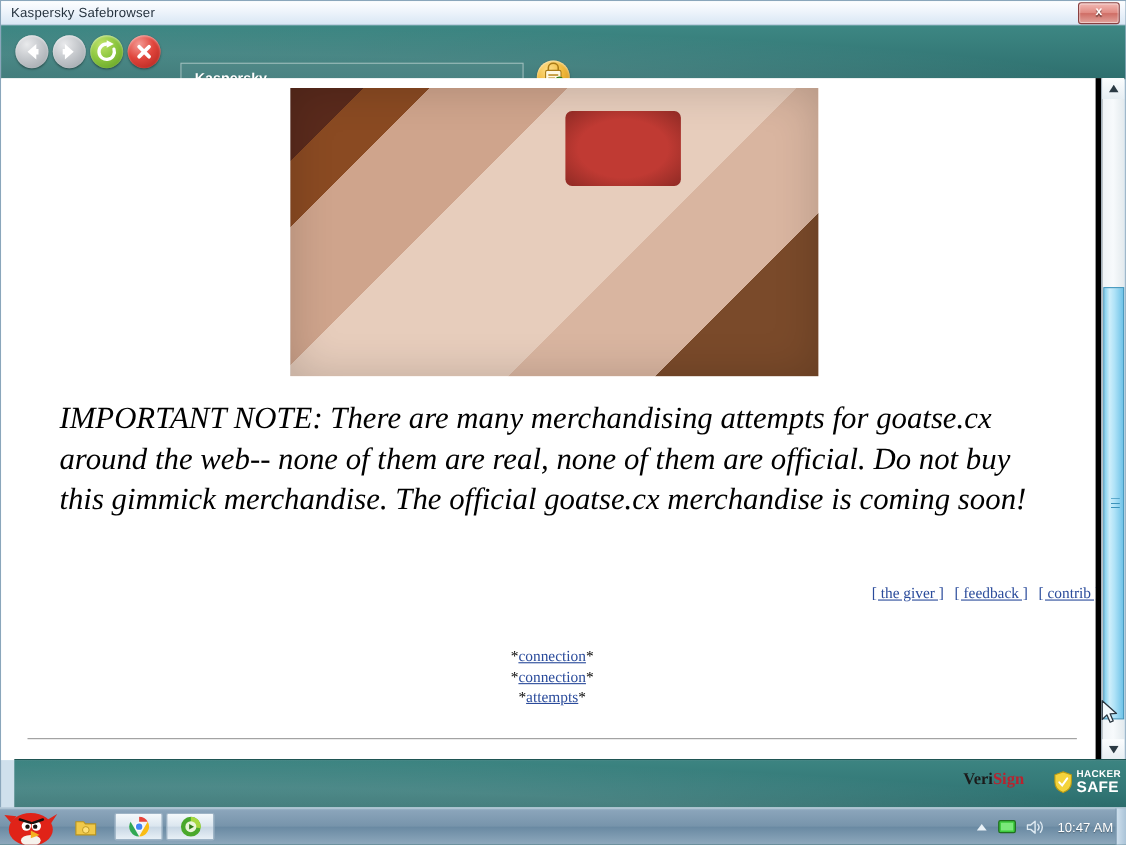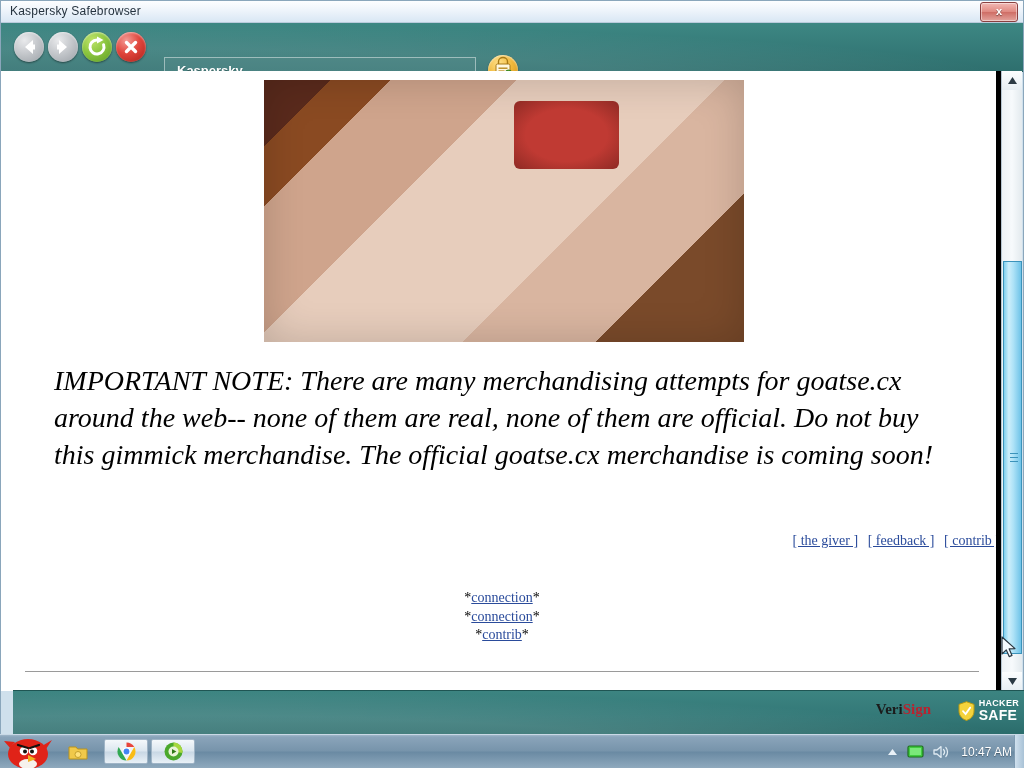--- a/index.html
+++ b/index.html
@@ -296,21 +296,21 @@
 
       <div id="toplinks">
         <a href="#">[ the giver ]</a>
         <a href="#">[ feedback ]</a>
         <a href="#">[ contrib ]</a>
       </div>
 
       <div id="bottomlinks">
         <div><span>*</span><a href="#">connection</a><span>*</span></div>
         <div><span>*</span><a href="#">connection</a><span>*</span></div>
-        <div><span>*</span><a href="#">contrib</a><span>*</span></div>
+        <div><span>*</span><a href="#">attempts</a><span>*</span></div>
       </div>
 
       <div id="page-hr"></div>
     </div>
   </div>
 
   <div id="scrollbar">
     <div class="sb-arrow" id="sb-up">
       <svg width="9" height="7" viewBox="0 0 9 7">
         <path d="M4.5 0 L9 7 L0 7 Z" fill="#2b3a44"></path>

